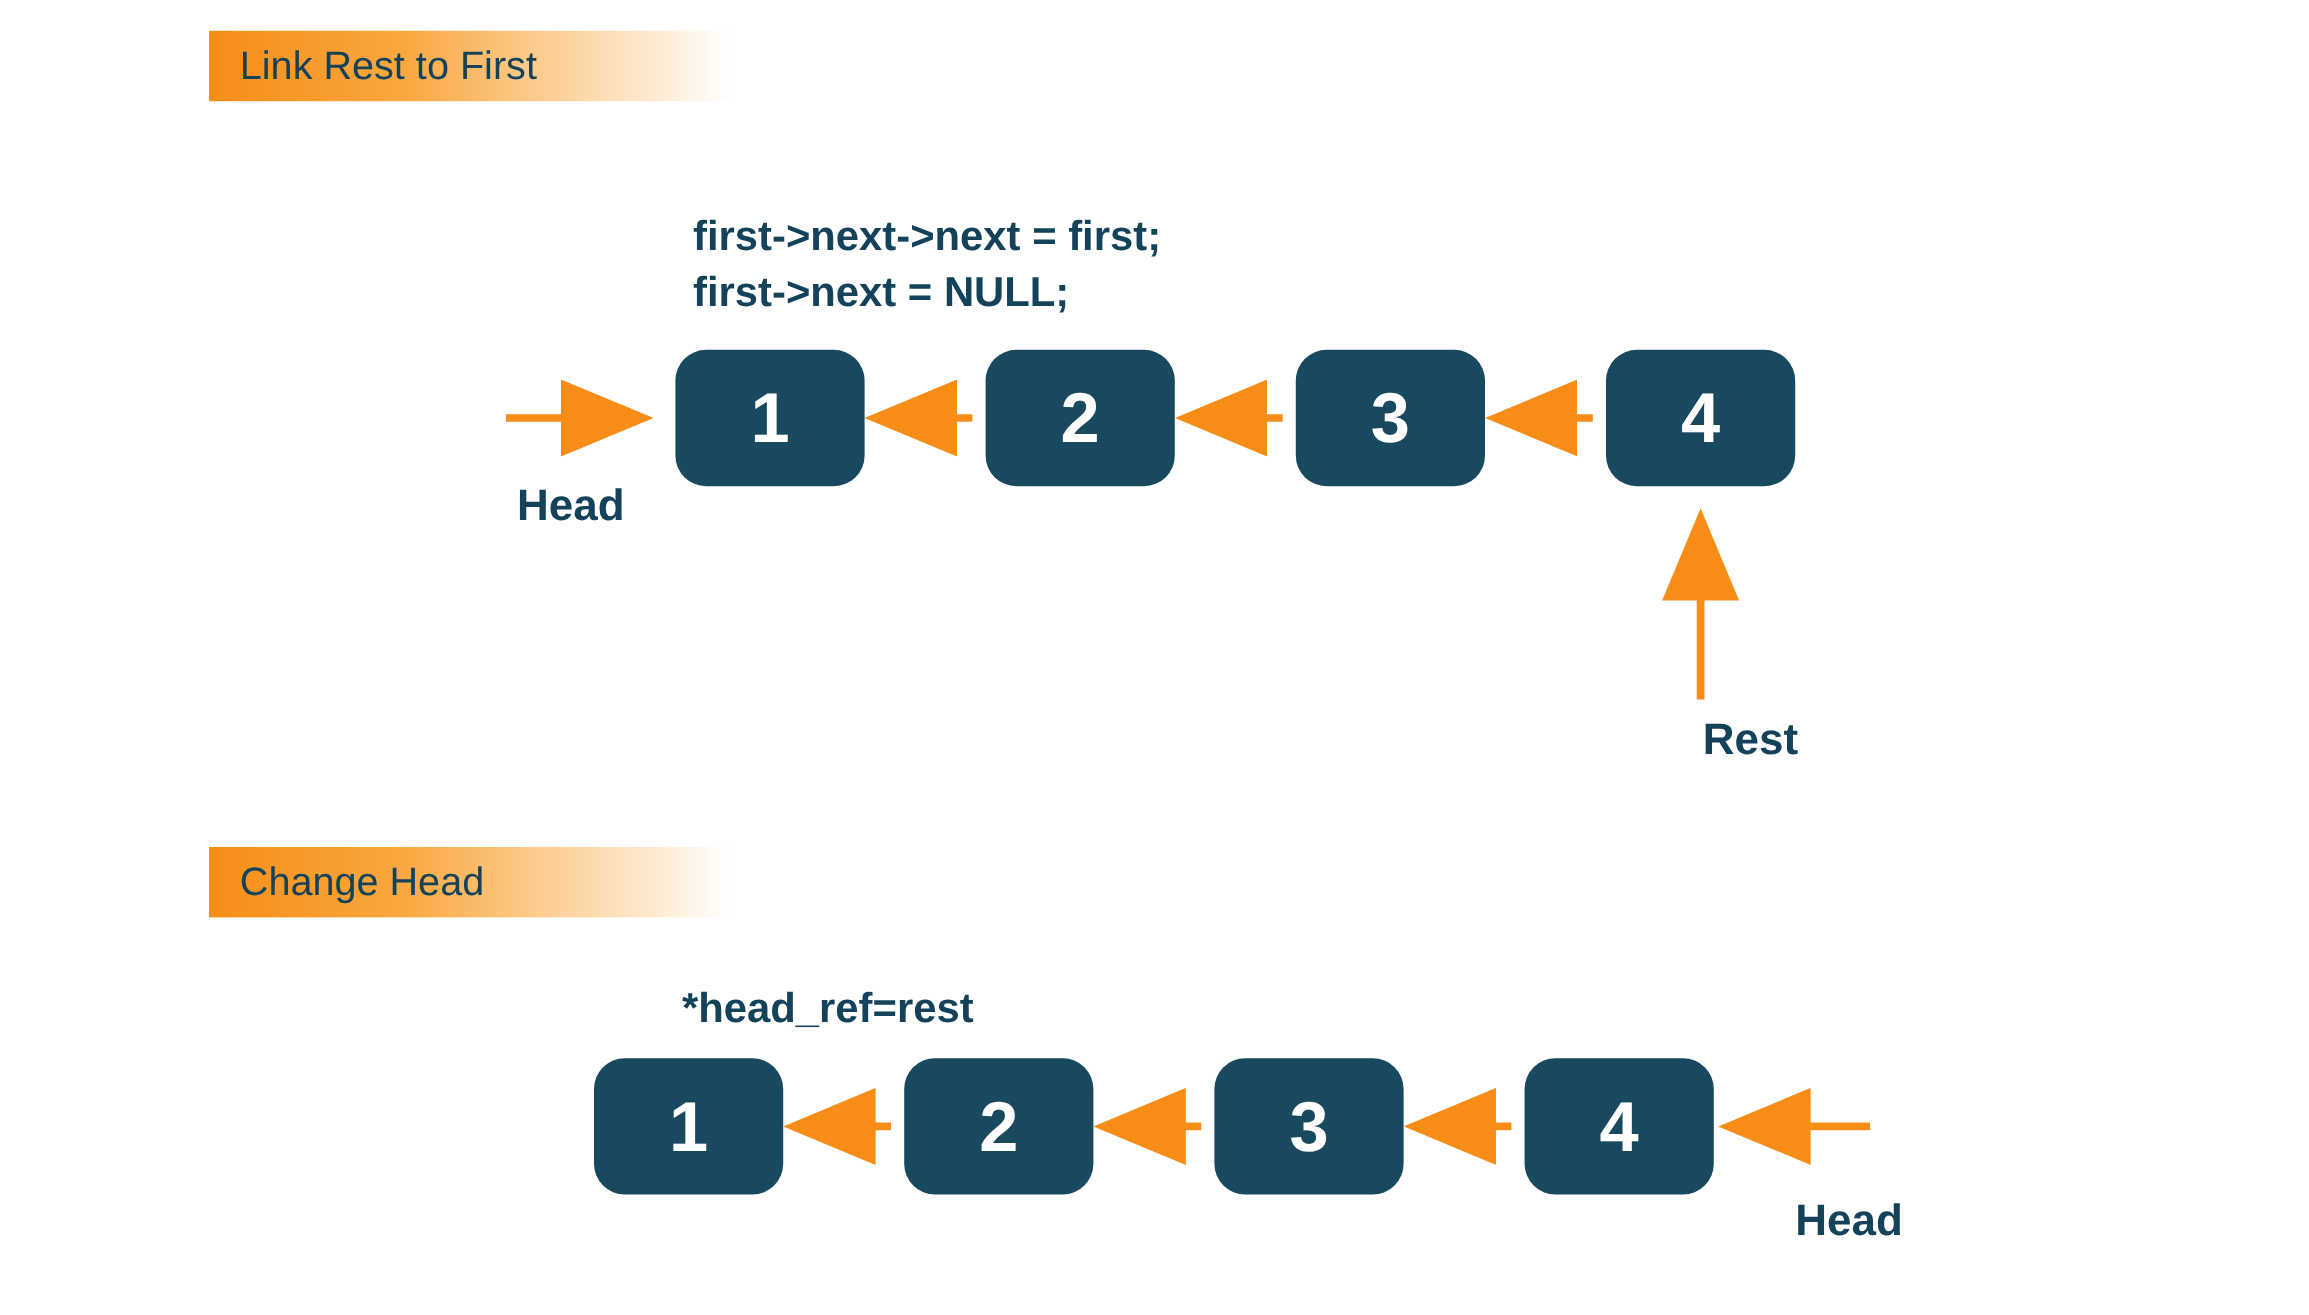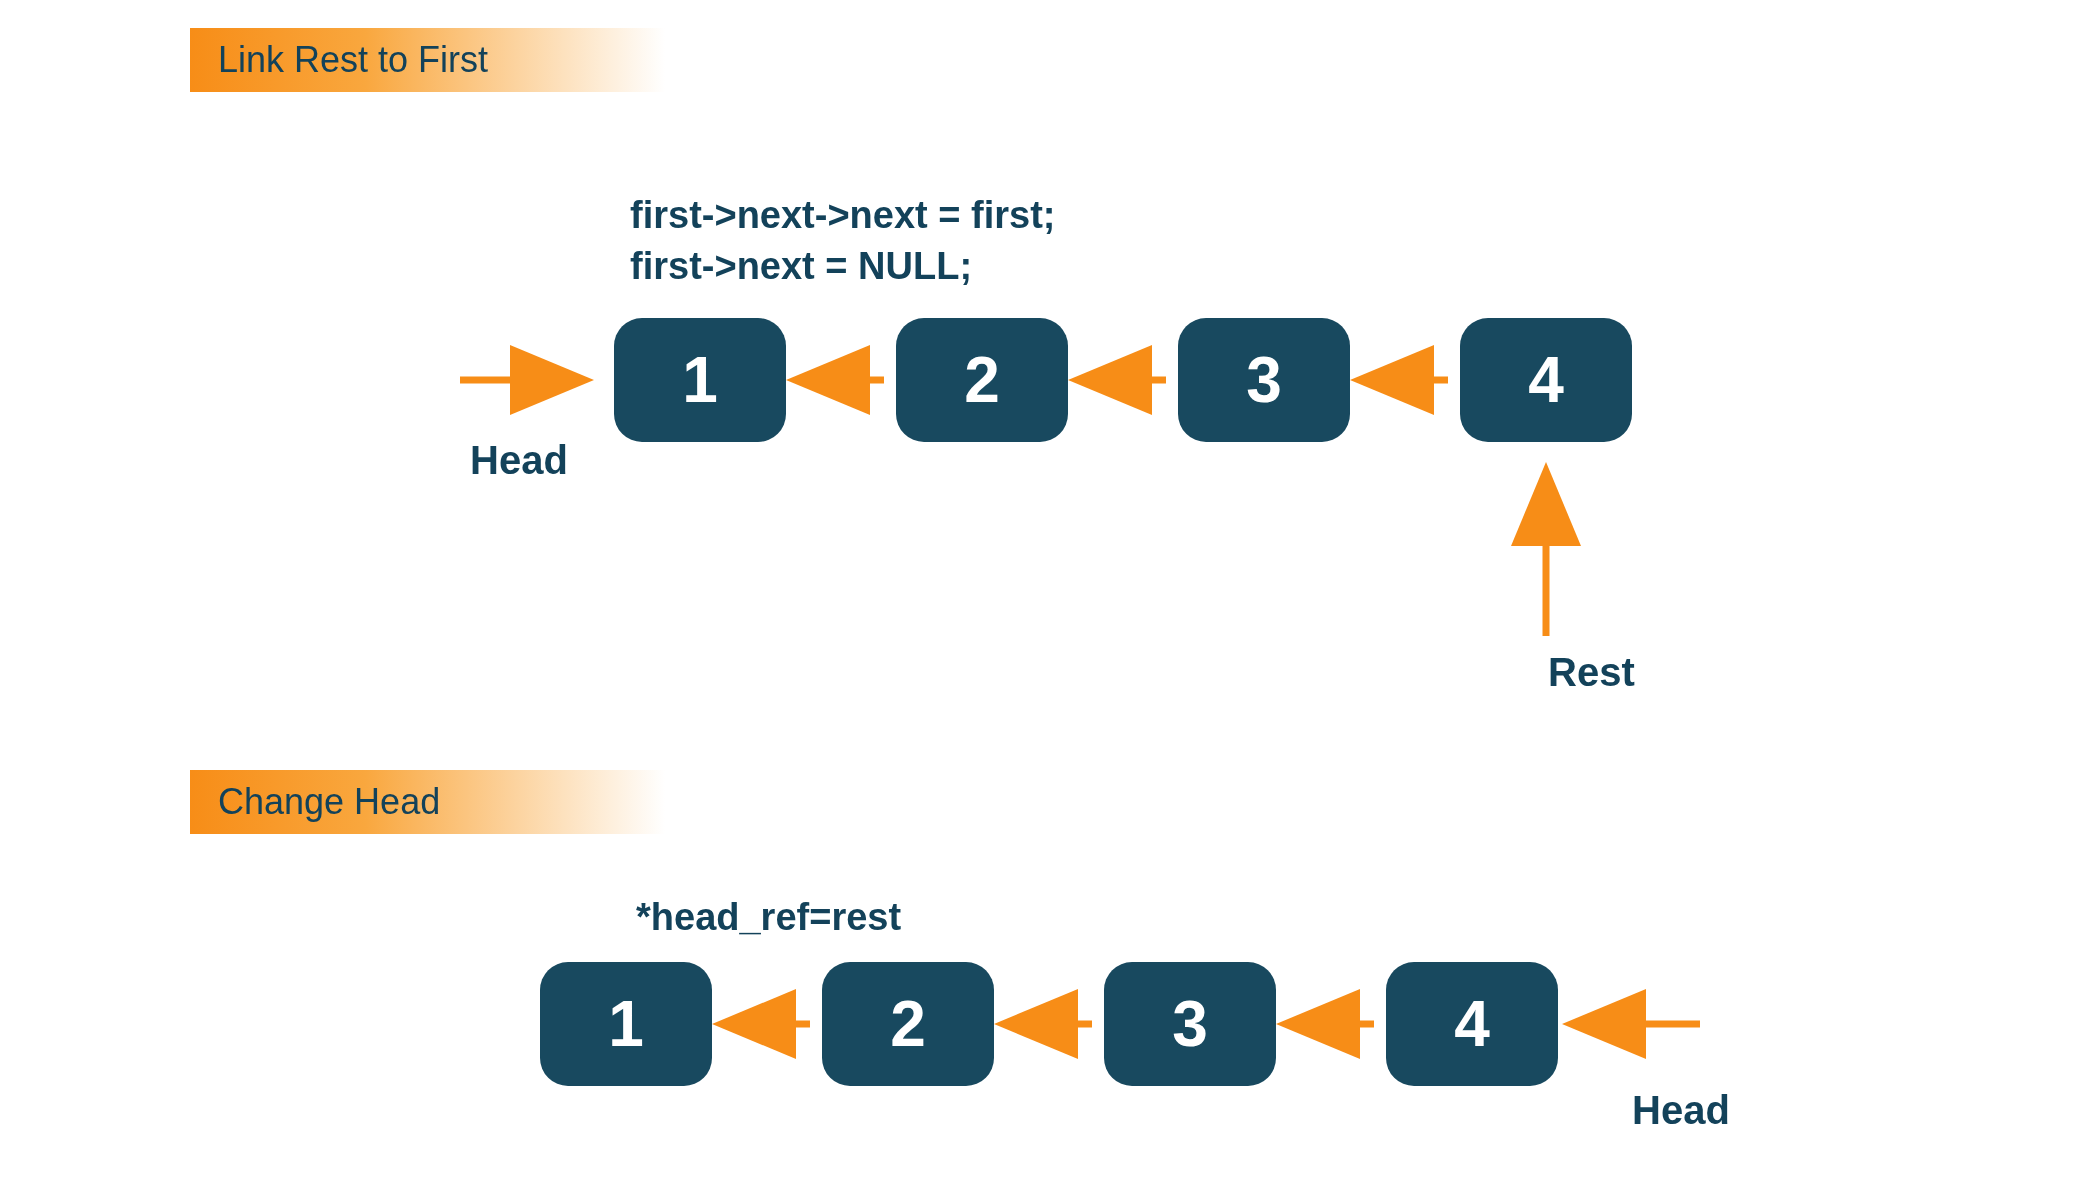--- a/index.html
+++ b/index.html
@@ -83,21 +83,21 @@
     <span>4</span>
   </div>
 
 <div class="label" style="left:470px; top:438px;">Head</div>
 <div class="label" style="left:1512px; top:650px;margin-left:36px;">Rest</div>
 
 <div class="section-header" style="left:190px; top:770px;">
   <span>Change Head</span>
 </div>
 
-<div class="code-block" style="left:636px; top:892px;text-align:center;">*head_ref=rest</div>
+<div class="code-block" style="left:620px; top:892px;text-align:center;">*head_ref=rest</div>
 
 <div class="node" style="left:540px; top:962px;">
     <span>1</span>
   </div>
 <div class="node" style="left:822px; top:962px;">
     <span>2</span>
   </div>
 <div class="node" style="left:1104px; top:962px;">
     <span>3</span>
   </div>

